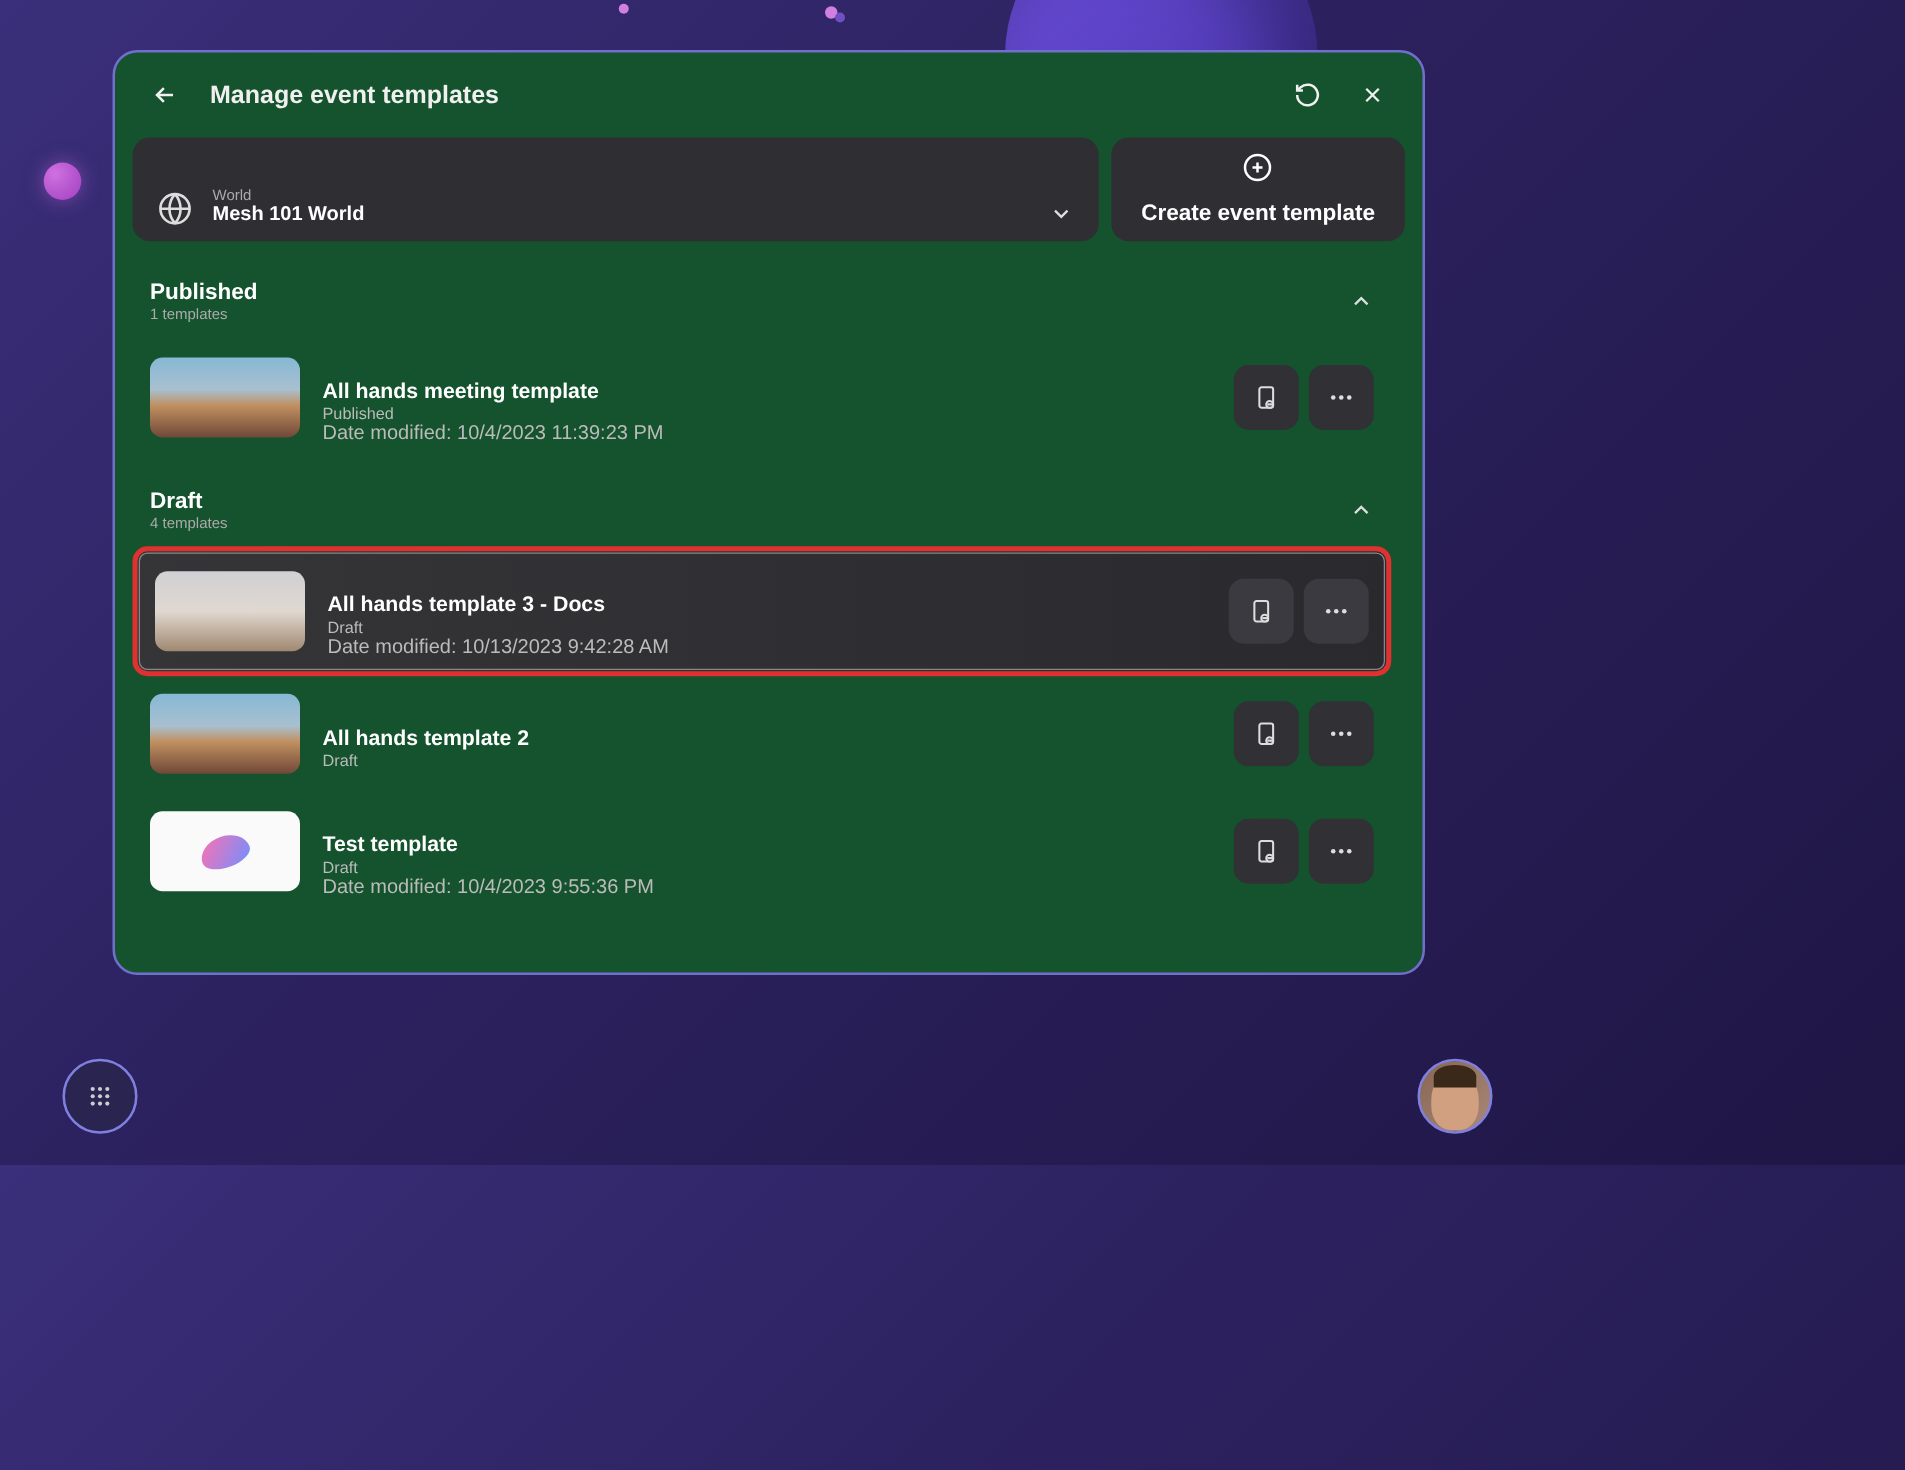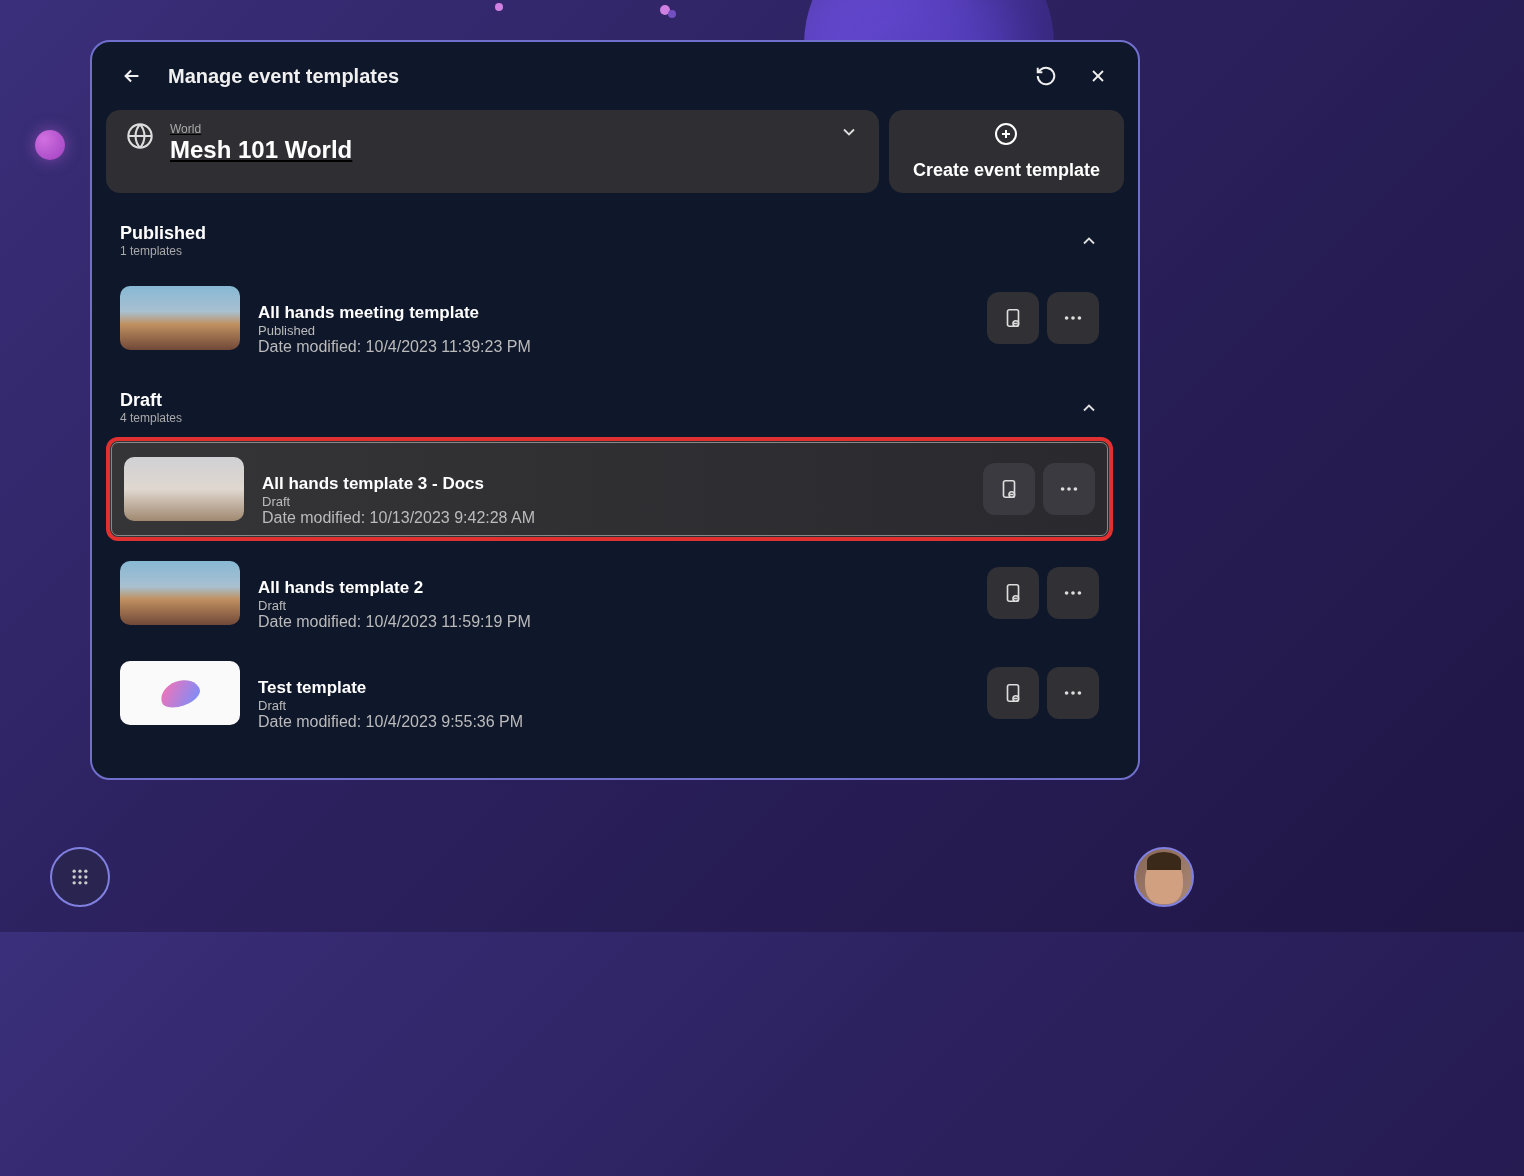--- a/index.html
+++ b/index.html
@@ -49,21 +49,21 @@
       width: 8px; height: 8px;
       border-radius: 50%;
       background: #7050c0;
     }
 
     
     .window {
       position: absolute;
       top: 40px; left: 90px;
       width: 1050px; height: 740px;
-      background: #0f172a;
+      background: #14532d;
       border-radius: 20px;
       border: 2px solid #7070cc;
       overflow: hidden;
     }
     .header {
       display: flex;
       align-items: center;
       padding: 18px 24px;
       gap: 20px;
     }
@@ -90,36 +90,35 @@
       display: flex;
       gap: 10px;
       padding: 0 14px 10px 14px;
     }
     .world-selector {
       flex: 1;
       background: #2e2e33;
       border-radius: 14px;
       padding: 12px 20px;
       display: flex;
-      align-items: flex-start;
+      align-items: flex-end;
       gap: 16px;
       cursor: pointer;
-      text-decoration: underline;
     }
     .world-icon {
       width: 28px; height: 28px;
       color: #ddd;
     }
     .world-text { flex: 1; }
     .world-label {
       font-size: 12px;
       color: #aaa;
     }
     .world-name {
-      font-size: 24px;
+      font-size: 16px;
       font-weight: 600;
       color: #fff;
     }
     .chevron-down {
       color: #ddd;
     }
     .create-btn {
       background: #2e2e33;
       border-radius: 14px;
       padding: 12px 24px;
@@ -395,21 +394,20 @@
                 <circle cx="19" cy="12" r="2"></circle>
               </svg>
         </div>
       </div>
     </div>
         <div class="template-row">
       <div class="thumb thumb-scene"></div>
       <div class="template-info">
         <div class="template-name">All hands template 2</div>
         <div class="template-status">Draft</div>
-        <div class="template-date">Date modified: 10/4/2023 11:59:19 PM</div>
       </div>
       <div class="row-actions">
         <div class="action-btn">
           <svg width="22" height="22" viewBox="0 0 24 24" fill="none" stroke="currentColor" stroke-width="1.8">
                 <rect x="6" y="3" width="12" height="18" rx="2"></rect>
                 <circle cx="15" cy="18" r="3" fill="#303035" stroke="currentColor"></circle>
                 <path d="M13 18h4"></path>
               </svg>
         </div>
         <div class="action-btn">

